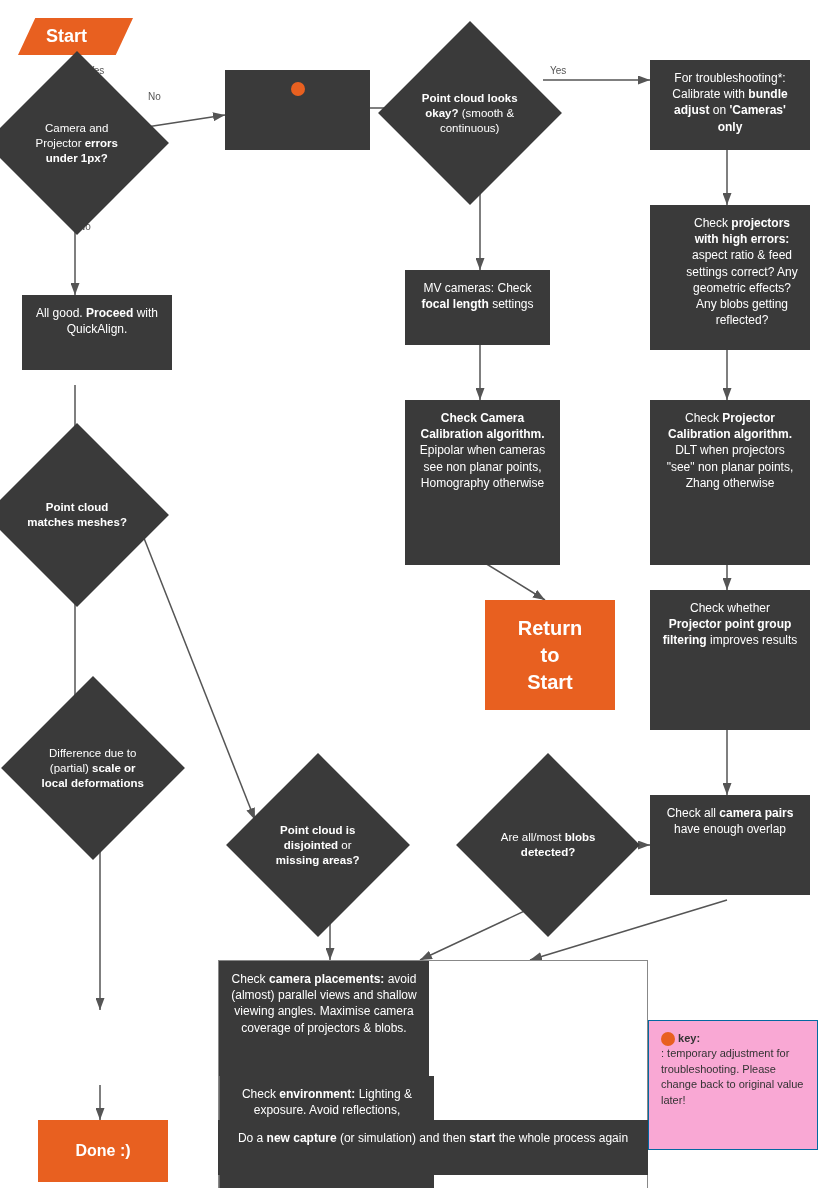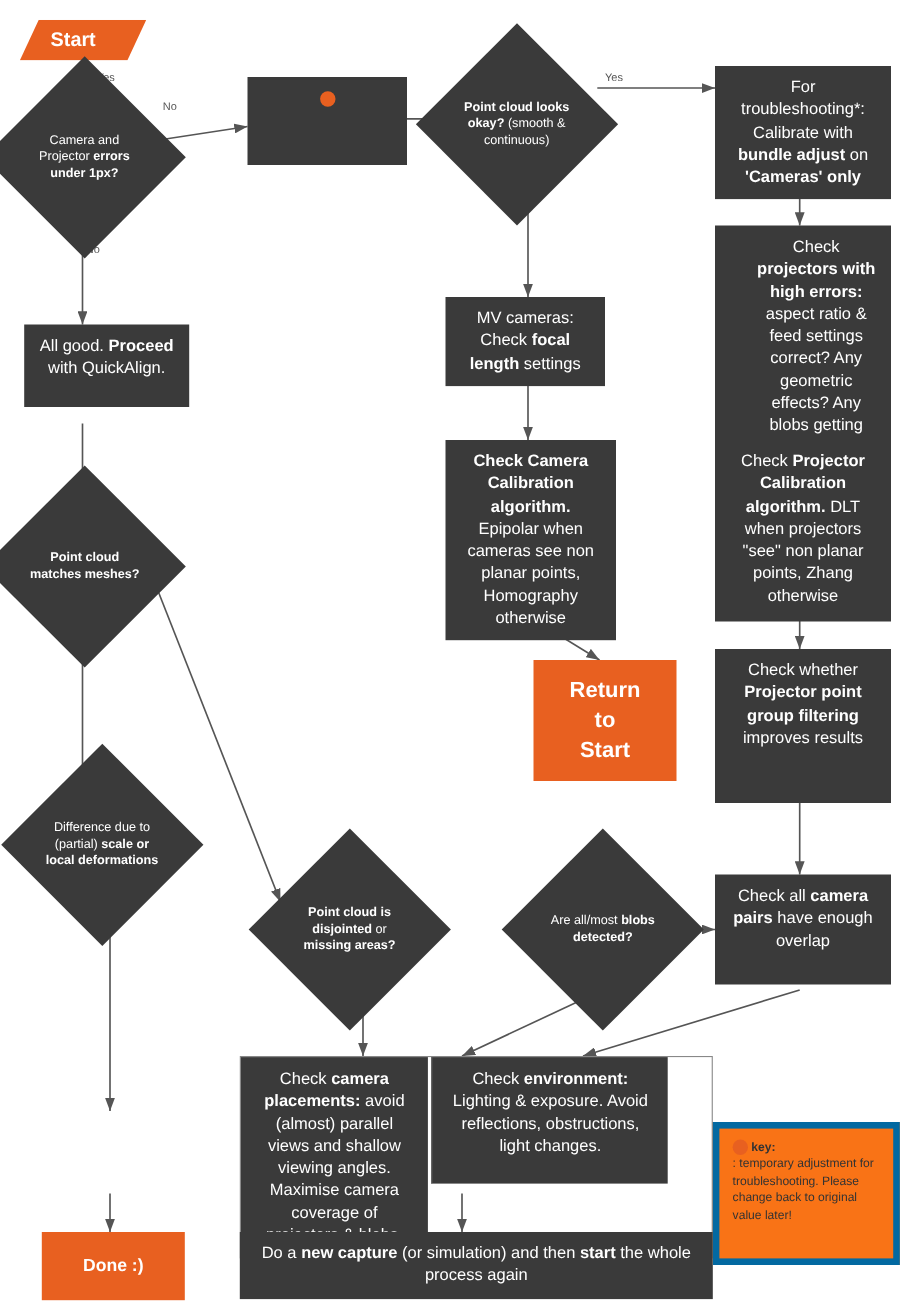--- a/index.html
+++ b/index.html
@@ -39,21 +39,21 @@
       padding: 8px;
       width: 120px;
     }
 
     
     .box {
       position: absolute;
       background: #3a3a3a;
       color: #ffffff;
       padding: 10px 12px;
-      font-size: 15px;
+      font-size: 12px;
       line-height: 1.35;
       text-align: center;
     }
 
     
     .box-orange {
       background: #e86020;
       color: #ffffff;
       font-size: 20px;
       font-weight: bold;
@@ -87,22 +87,22 @@
     .arrows-svg {
       position: absolute;
       top: 0; left: 0;
       width: 826px;
       height: 1188px;
       pointer-events: none;
     }
 
     .key-box {
       position: absolute;
-      background: #f97316;
-      border: 6px solid #0369a1;
+      background: #f9a8d4;
+      border: 1px solid #0369a1;
       padding: 10px 12px;
       font-size: 11px;
       line-height: 1.4;
       color: #333;
     }
 
     .orange-dot {
       display: inline-block;
       width: 14px;
       height: 14px;
@@ -251,21 +251,21 @@
       <span>Are all/most <b>blobs detected?</b></span>
     </div>
   </div>
 
   <div class="box" style="left:650px; top:795px; width:160px; min-height:100px;">
     <span>Check all <b>camera pairs</b> have enough overlap</span>
   </div>
 
   <div style="position:absolute; left:218px; top:960px; width:430px; min-height:115px; border: 1px solid #888;">
     
-    <div class="box" style="position:relative; left:0; top:0; width:170px; min-height:115px; display:inline-block; vertical-align:top;">
+    <div class="box" style="position:relative; left:0; top:0; width:210px; min-height:115px; display:inline-block; vertical-align:top;">
       <span>Check <b>camera placements:</b> avoid (almost) parallel views and shallow viewing angles. Maximise camera coverage of projectors &amp; blobs.</span>
     </div>
     
     <div class="box" style="position:relative; left:0; top:0; width:215px; min-height:115px; display:inline-block; vertical-align:top; border-left: 1px solid #666;">
       <span>Check <b>environment:</b> Lighting &amp; exposure. Avoid reflections, obstructions, light changes.</span>
     </div>
   </div>
 
 
   <div class="done-shape" style="left:38px; top:1120px; width:130px;">

